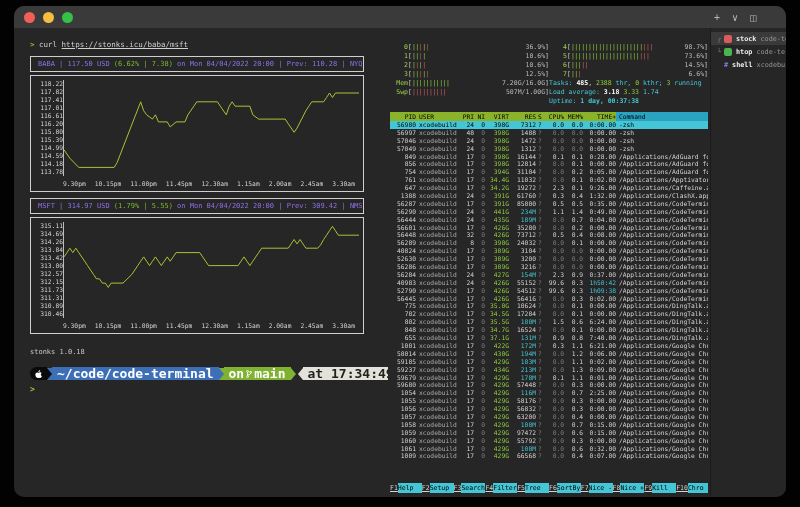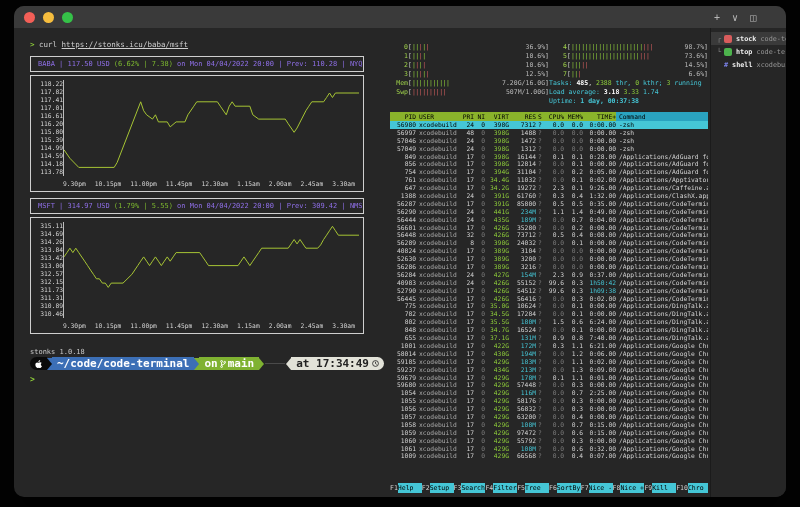--- a/index.html
+++ b/index.html
@@ -29,21 +29,21 @@
   .chartbox{border:1px solid #cfcfcf;margin-top:3px;padding:4px 4px 2px 2px;}
   .chartrow{display:flex;}
   .ylabels{width:30px;flex:none;text-align:right;font-size:6.3px;color:#d6d6d6;}
   .yl{height:8px;line-height:8px;}
   .plot{flex:1;height:96px;border-left:1px solid #bdbdbd;}
   .plot svg{display:block;width:100%;height:96px;}
   .xlabels{display:flex;justify-content:space-between;margin-left:28px;margin-right:2px;
     font-size:6.3px;color:#d6d6d6;padding:4px 2px 2px 2px;}
   .footer{margin-top:14px;font-size:7px;line-height:9px;color:#c9c9c9;white-space:nowrap;}
   
-  .pbar{display:flex;align-items:center;height:13px;font-size:11px;font-weight:bold;white-space:nowrap;}
+  .pbar{display:flex;align-items:center;margin-top:10px;height:13px;font-size:13px;font-weight:bold;white-space:nowrap;}
   .seg{display:flex;align-items:center;height:13px;padding:0 5px;}
   .seg-apple{background:#0a0a0a;border-radius:7px 0 0 7px;color:#fff;}
   .tri{width:0;height:0;border-top:6.5px solid transparent;border-bottom:6.5px solid transparent;}
   .t1{border-left:5px solid #0a0a0a;background:#3c6fb6;}
   .t2{border-left:5px solid #3c6fb6;background:#7fb231;}
   .t3{border-left:5px solid #7fb231;}
   .seg-path{background:#3c6fb6;color:#fff;}
   .seg-git{background:#7fb231;color:#fff;}
   .pline{flex:1;height:0;border-top:1px solid #4a4a4a;margin:0 1px;}
   .t4{border-right:5px solid #e2e2d8;}
@@ -80,21 +80,21 @@
   .c5{width:27px;text-align:right;flex:none;}
   .c6{width:8px;text-align:center;flex:none;}
   .c7{width:20px;text-align:right;flex:none;}
   .c8{width:19px;text-align:right;flex:none;}
   .c9{width:33px;text-align:right;flex:none;}
   .c10{flex:1;padding-left:3px;white-space:nowrap;}
   .phead .c4,.phead .c1{color:#000;}
   
   .fbar{flex:none;display:flex;height:10px;line-height:10px;font-size:6.5px;white-space:nowrap;margin-top:1px;}
   .fk{display:flex;flex:1;min-width:0;}
-  .fnum{color:#d4d4d4;flex:none;}
+  .fnum{color:#d4d4d4;flex:none;text-decoration:underline;}
   .flab{flex:1;background:#45c6d6;color:#000;overflow:hidden;}
   
   .sidebar{flex:1;border-left:1px solid #1b1b1b;background:#262626;padding-top:4px;
     font-size:6.8px;color:#cfcfcf;min-width:0;}
   .sitem{display:flex;align-items:center;height:13px;padding-left:6px;white-space:nowrap;overflow:hidden;}
   .sitem.sel{background:#3a3a3a;}
   .tree{color:#8a8a8a;width:7px;flex:none;}
   .sicon{width:8px;height:8px;border-radius:2px;margin-right:4px;flex:none;}
   .sicon.glyph{background:transparent !important;width:auto;height:auto;font-weight:bold;margin-right:4px;}
   .stitle{font-weight:bold;color:#eee;margin-right:4px;}

